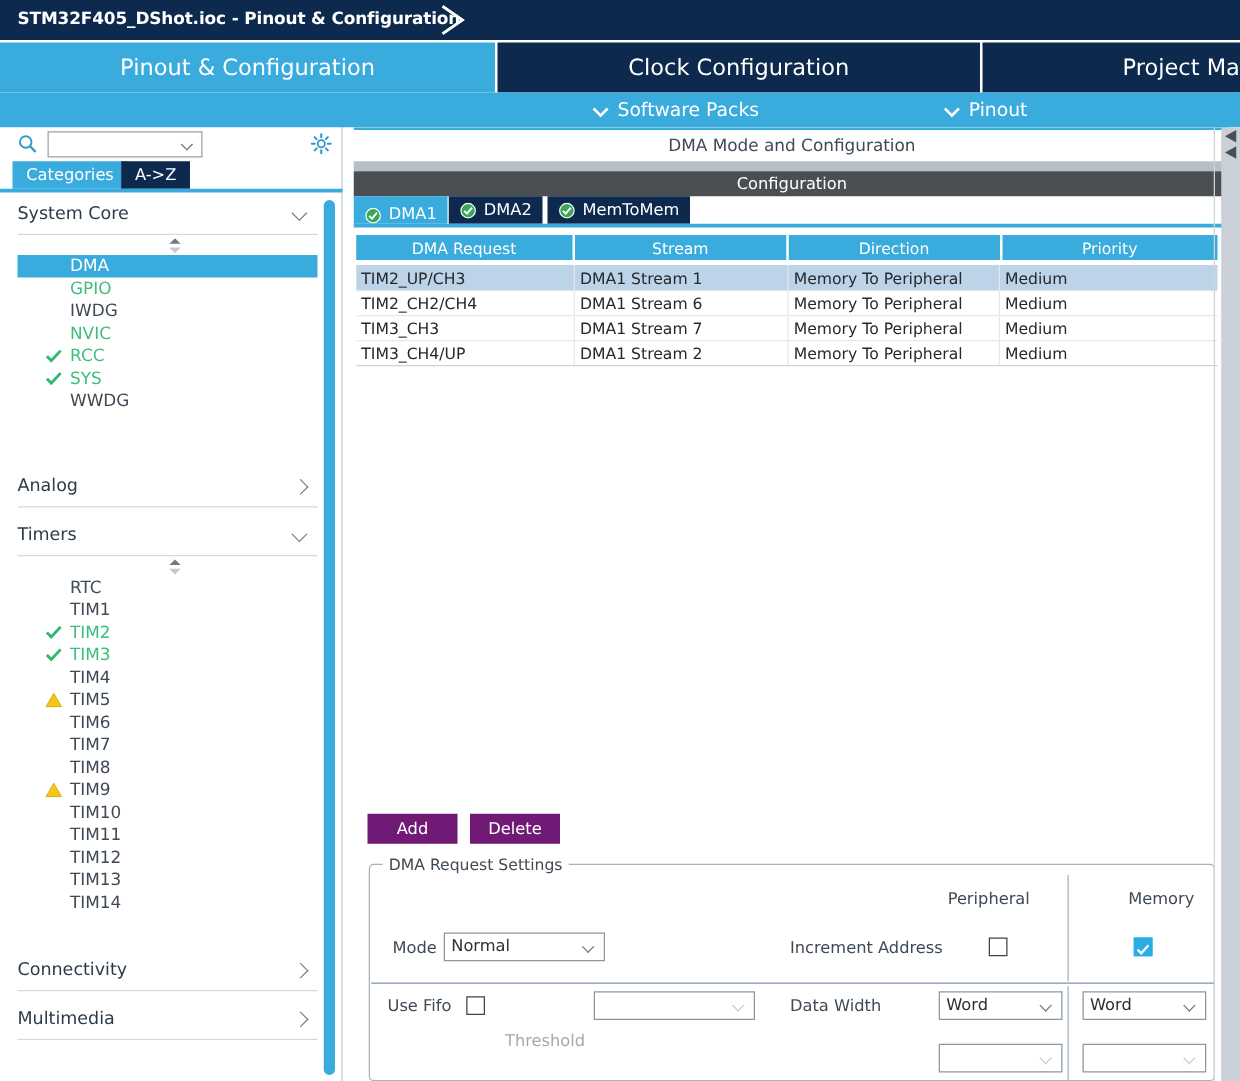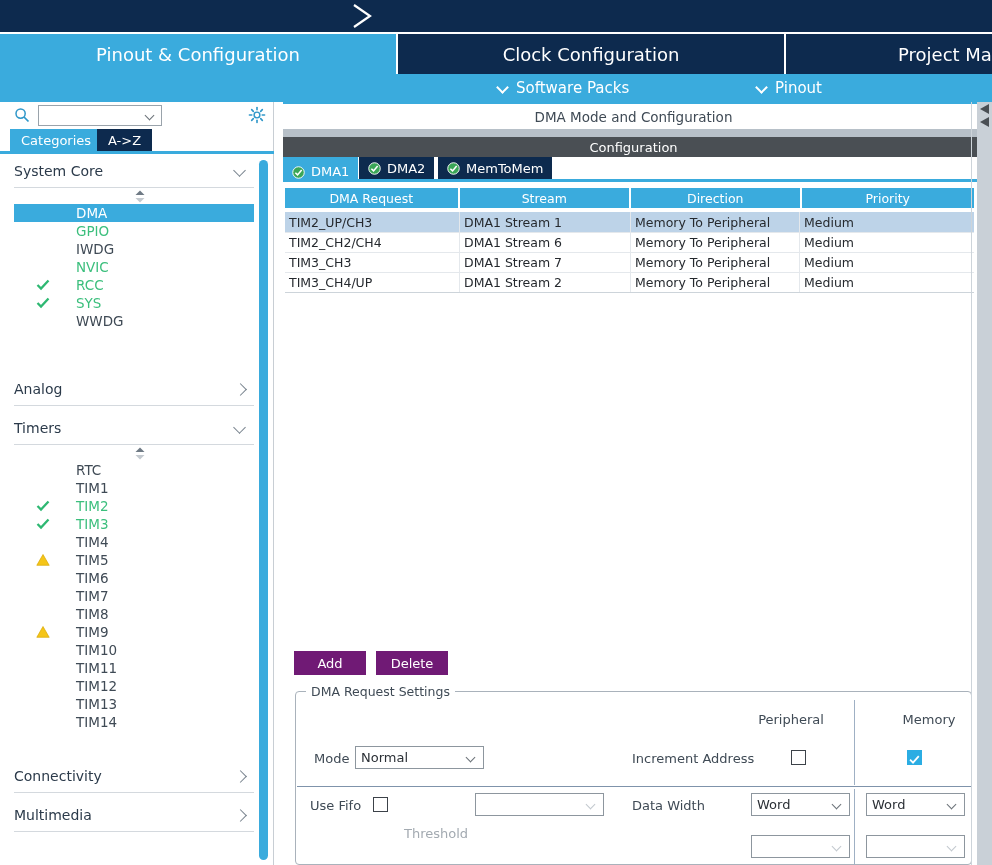--- a/index.html
+++ b/index.html
@@ -43,21 +43,21 @@
   
   #subbar {
     position: absolute; left: 0; top: 74px; width: 992px; height: 28px;
     background: #3aabdd;
   }
   .subitem {
     position: absolute; top: 4px; height: 20px;
     display: flex; align-items: center; gap: 7px;
     color: #ffffff; font-size: 15px; white-space: nowrap;
   }
-  #subitem-packs  { left: 498px; }
+  #subitem-packs  { left: 476px; }
   #subitem-pinout { left: 757px; }
   .chev-d { width: 11px; height: 11px; display:inline-block; position: relative; }
   .chev-d::after {
     content: ""; position: absolute; left: 0px; top: 0px;
     width: 7px; height: 7px;
     border-right: 2px solid #ffffff; border-bottom: 2px solid #ffffff;
     transform: rotate(45deg);
   }
 
   
@@ -124,21 +124,21 @@
     border-right: 1.6px solid #76818c; border-bottom: 1.6px solid #76818c;
     transform: rotate(-45deg);
   }
   .spinner {
     position: relative; height: 16px; width: 240px;
   }
   .spinner svg { position: absolute; left: 118px; top: 2px; }
   .item-list { position: relative; width: 240px; }
   .sb-item {
     position: relative; height: 18px; display: flex; align-items: center;
-    padding-left: 62px; font-size: 13.5px; color: #3f4a55;
+    padding-left: 42px; font-size: 13.5px; color: #3f4a55;
   }
   .sb-item.selected { background: #3aabdd; color: #ffffff; }
   .sb-item.green { color: #3cbf7d; }
   .sb-item .mk { position: absolute; left: 22px; top: 2px; width: 14px; height: 14px; }
 
   #sb-thumb {
     position: absolute; left: 259px; top: 58px; width: 9px; height: 700px;
     background: #3aabdd; border-radius: 5px;
   }
   #sb-track {
@@ -274,20 +274,21 @@
     background: #c9d0d7;
   }
   #outer-arrow-up { position: absolute; left: 978px; top: 103px; width: 13px; height: 12px; }
   #outer-arrow-dn { position: absolute; left: 978px; top: 116px; width: 13px; height: 12px; }
   #panel-vline { position: absolute; left: 971px; top: 102px; width: 1px; height: 763px; background: #cdd4da; }
 </style>
 </head>
 <body>
 
 <div id="titlebar">
+  <div id="titlebar-text">STM32F405_DShot.ioc - Pinout &amp; Configuration</div>
   <svg id="titlebar-chevron" viewBox="0 0 44 32">
     <polyline points="14,5 30,16 14,27" fill="none" stroke="#ffffff" stroke-width="2.2"></polyline>
   </svg>
 </div>
 
 <div id="tabstrip">
   <div class="mtab active" id="mtab-pinout">
     <span>Pinout &amp; Configuration</span>
   </div>
   <div class="mtab inactive" id="mtab-clock">

